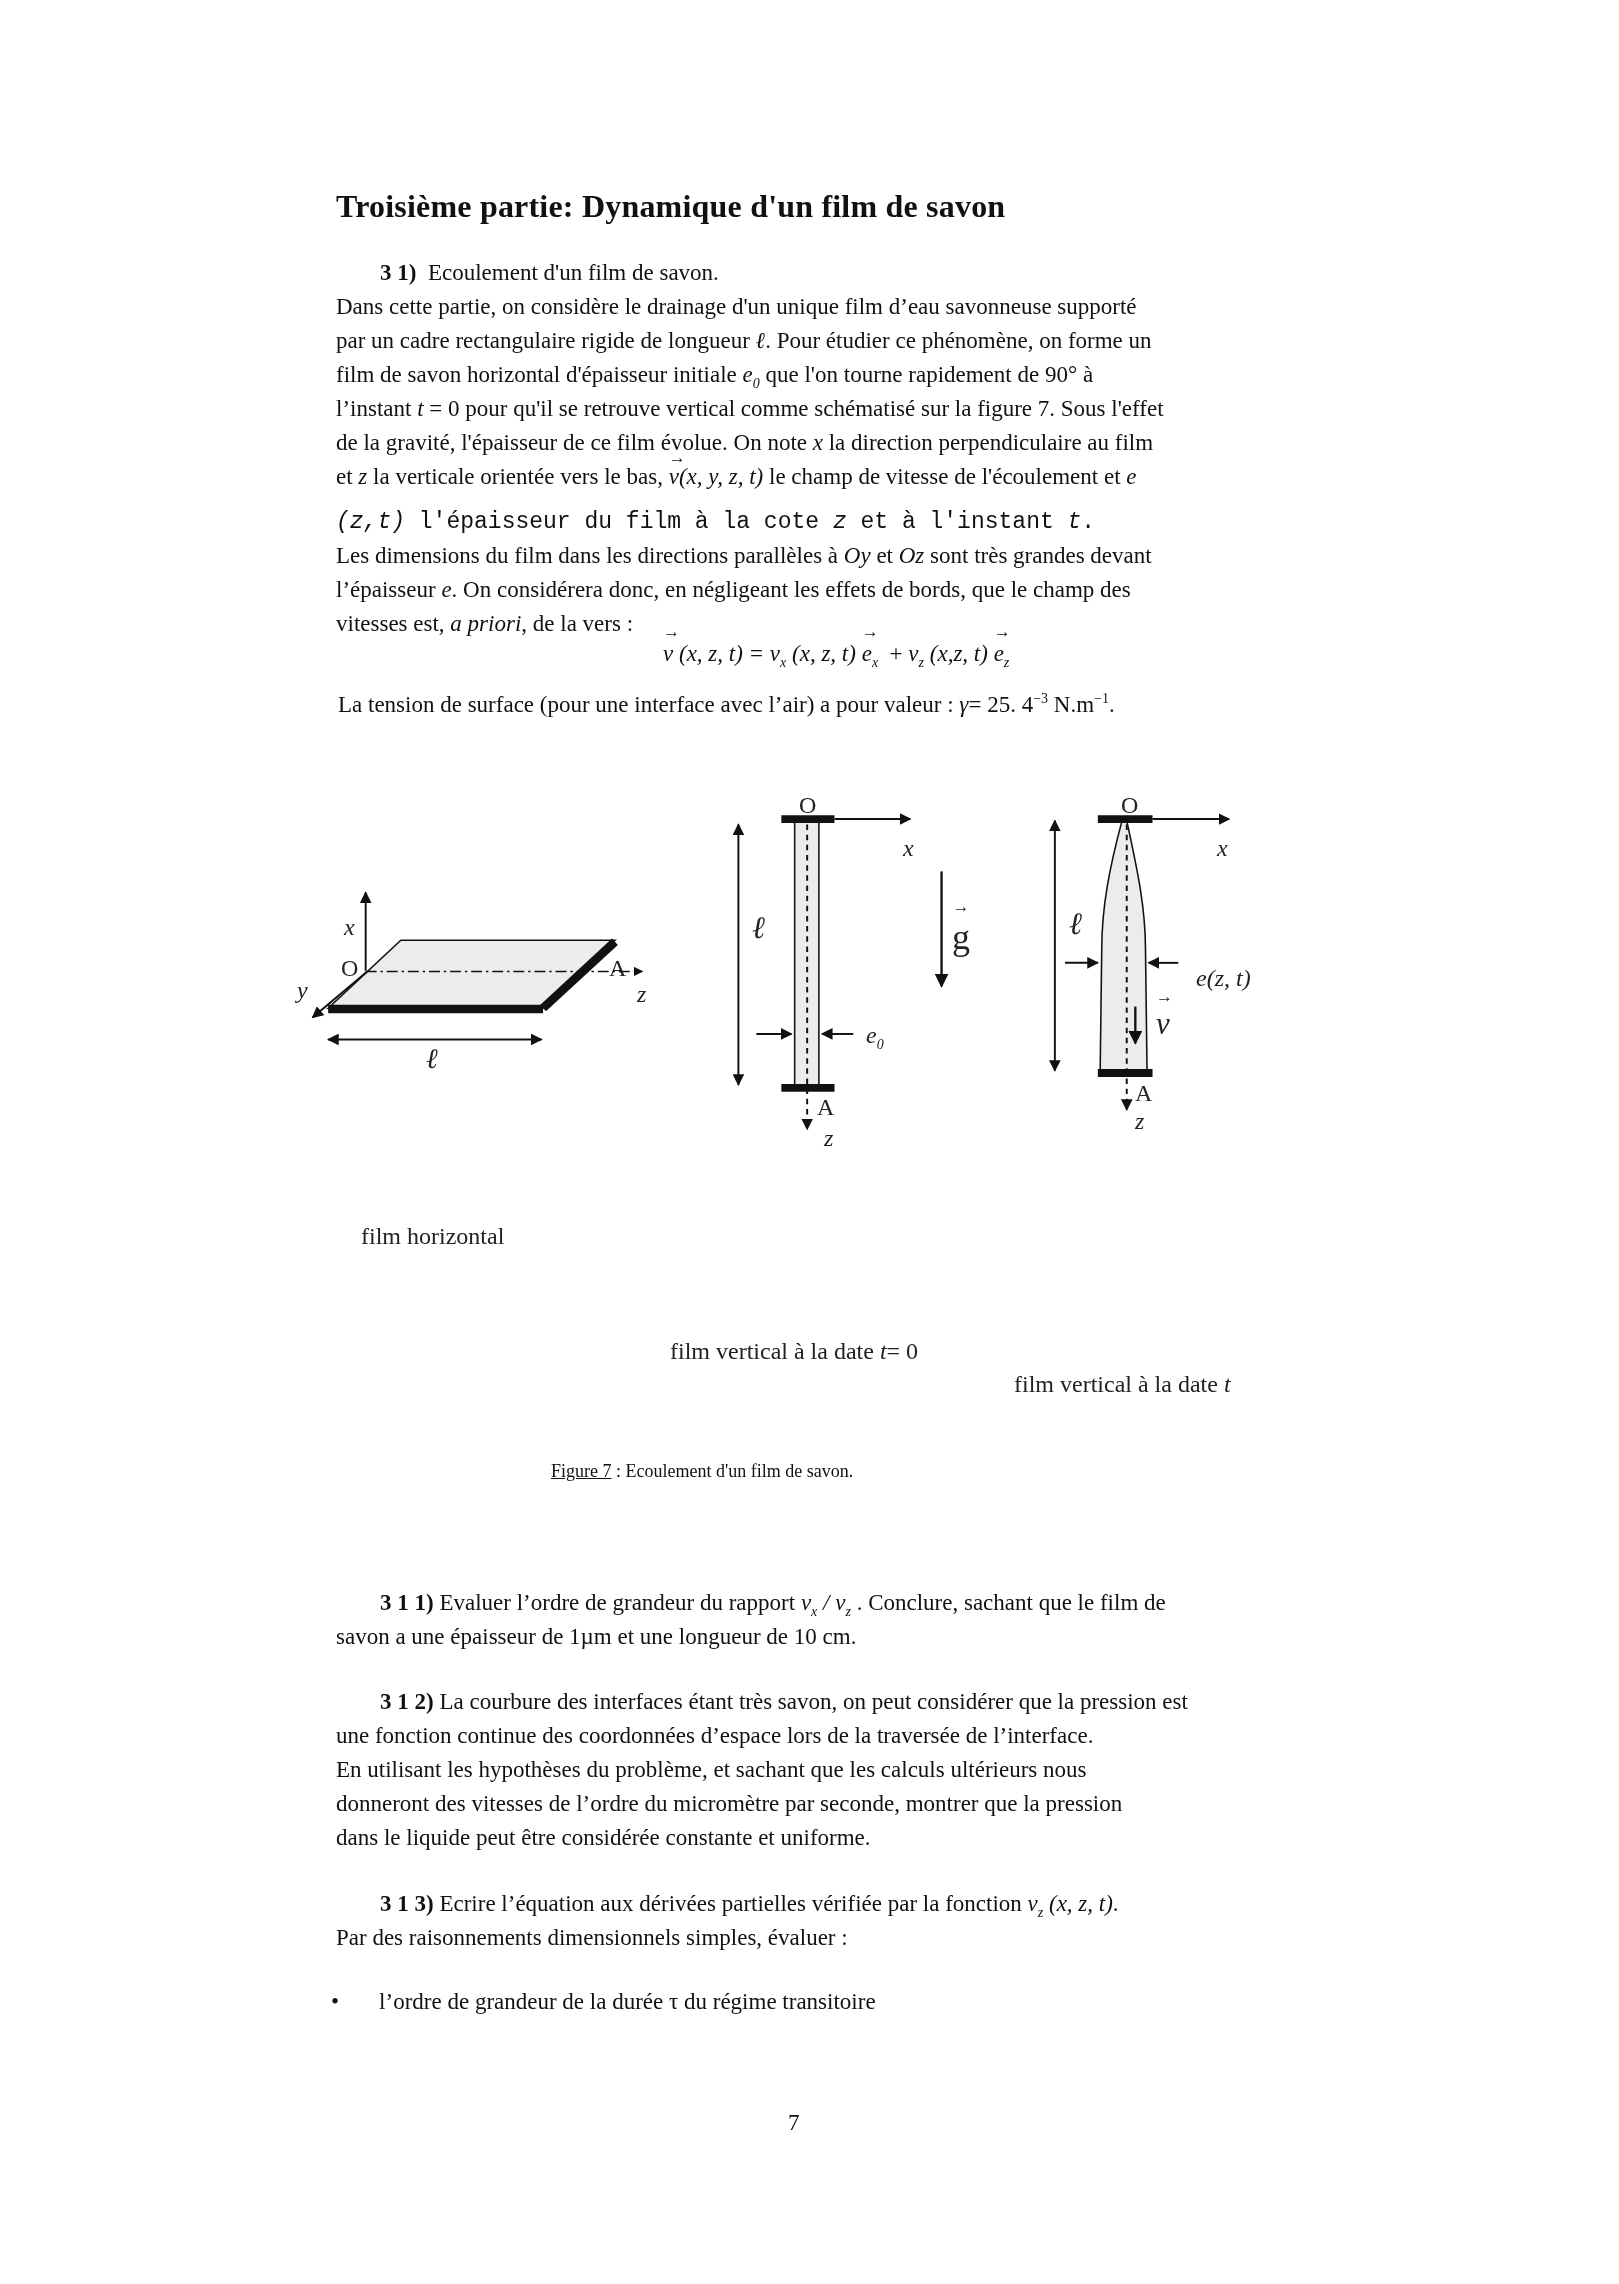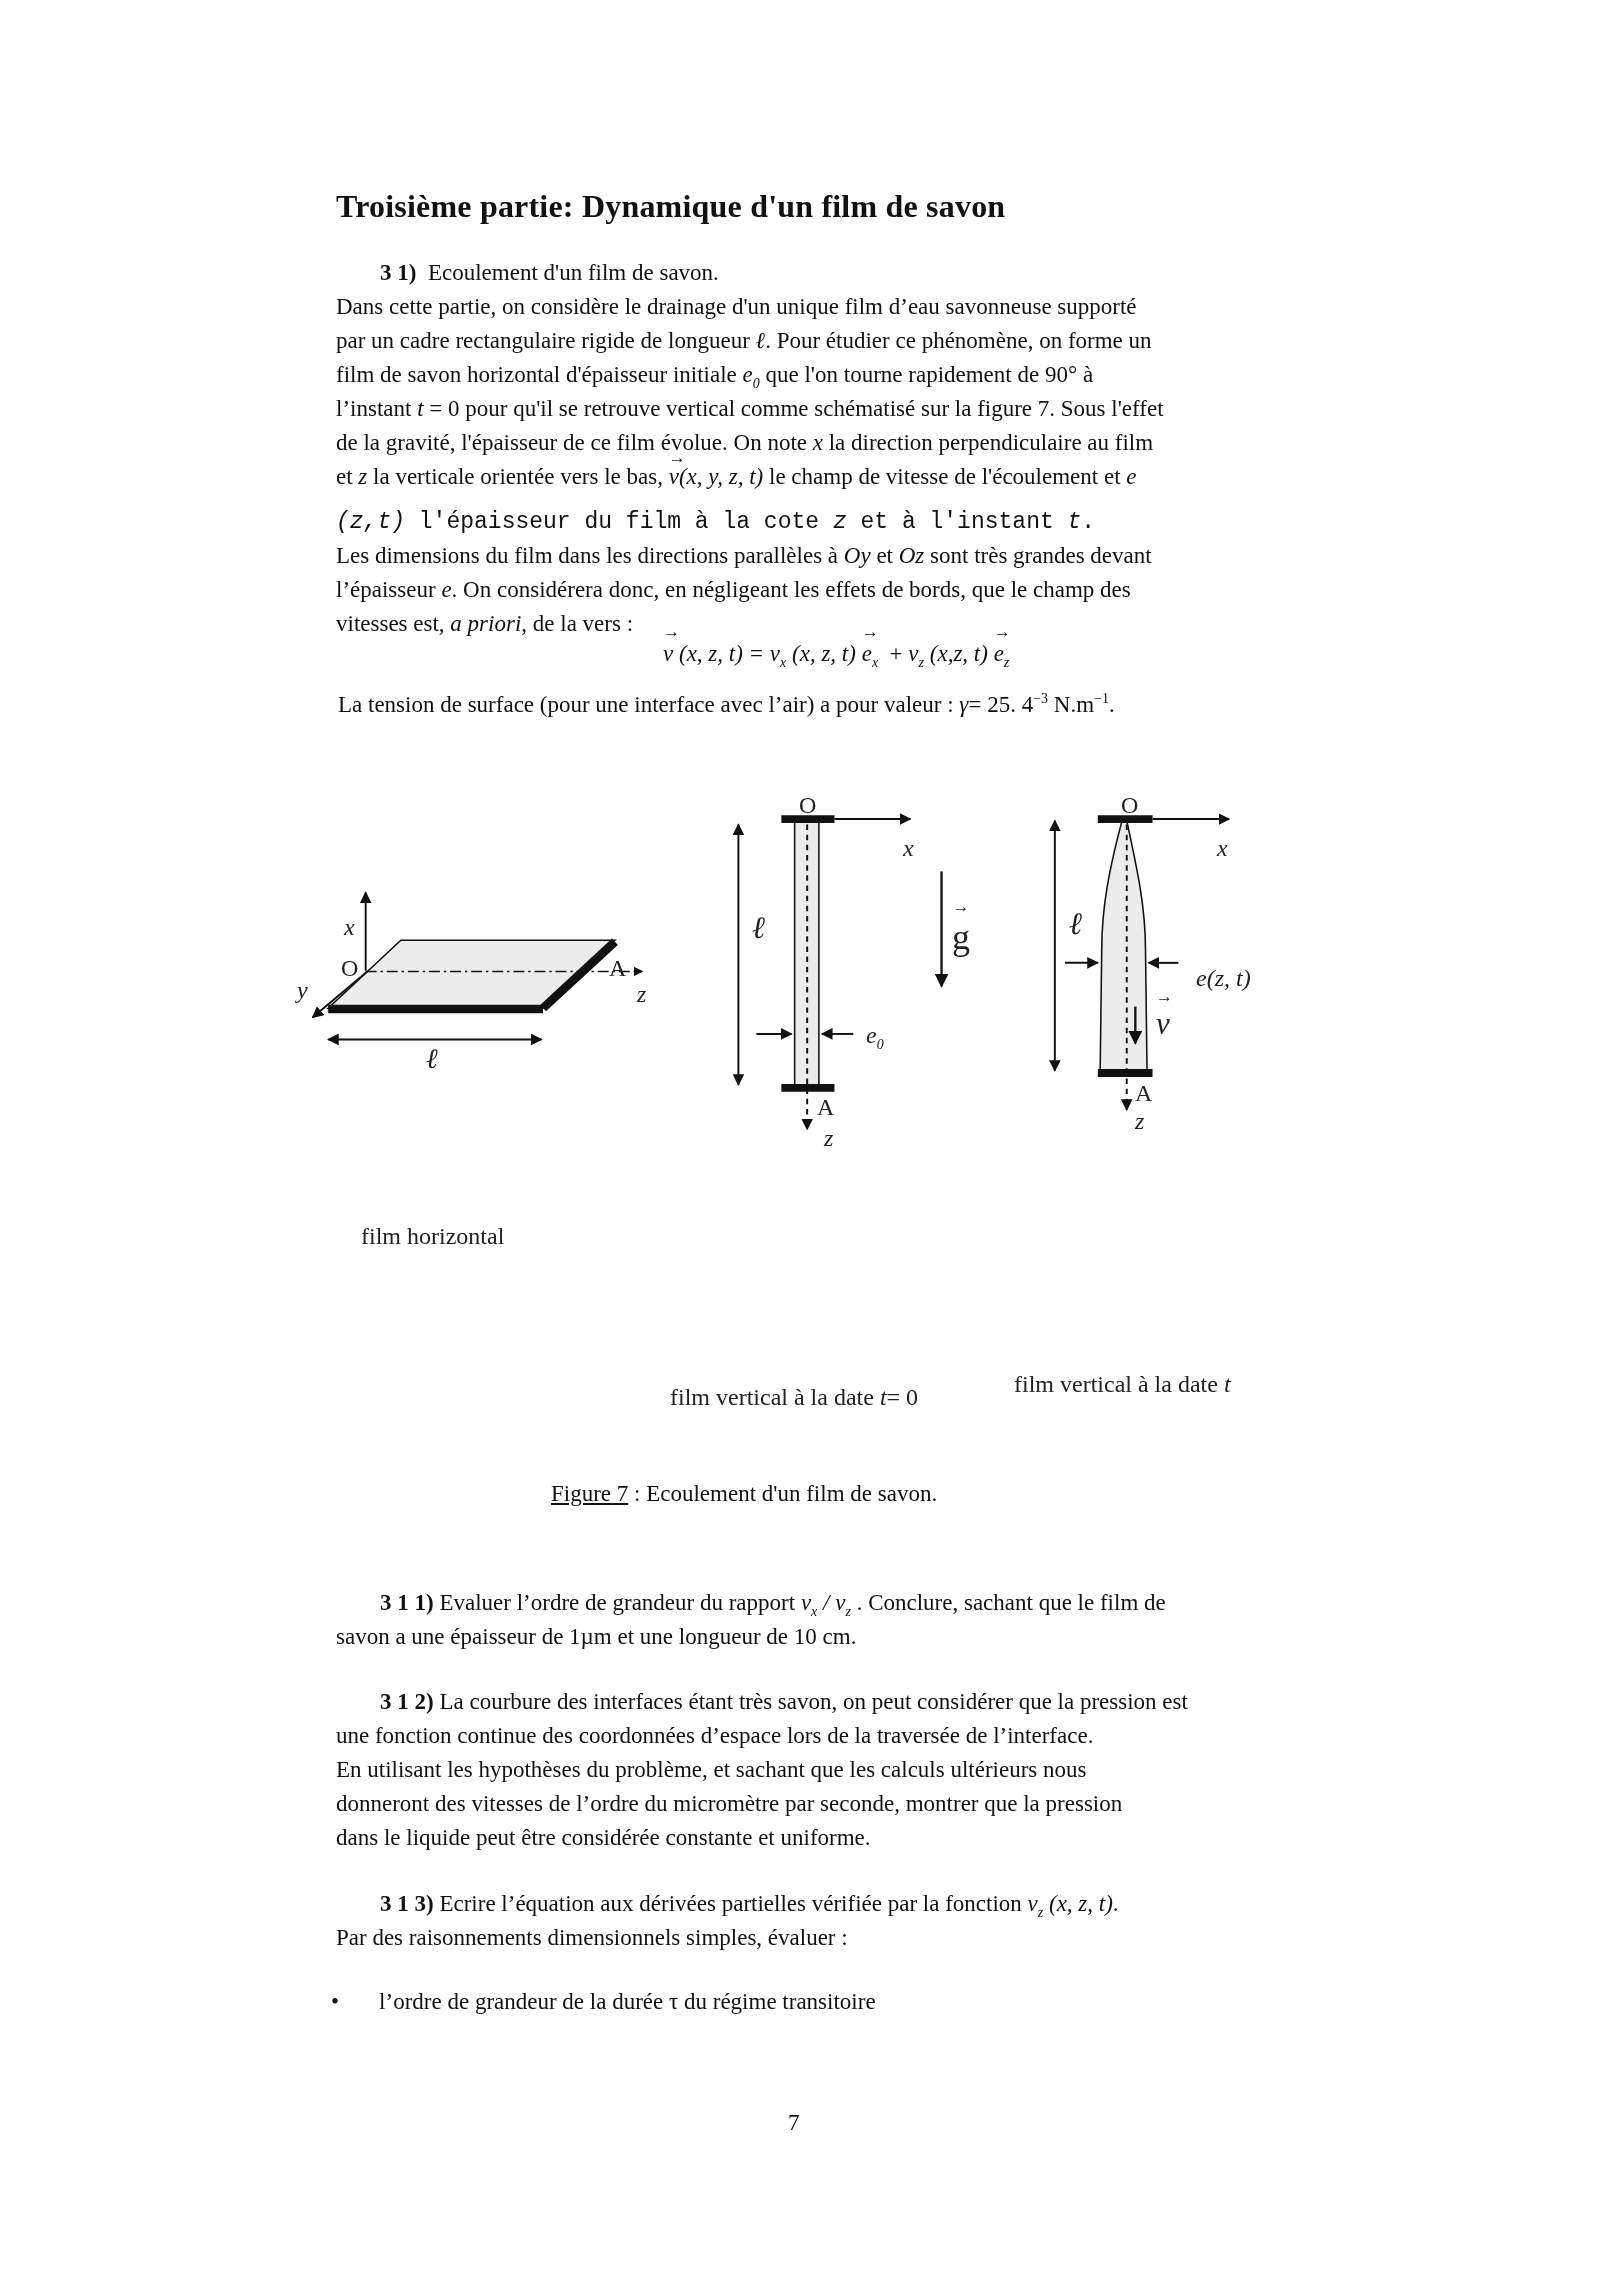--- a/index.html
+++ b/index.html
@@ -11,21 +11,21 @@
   .block p { margin: 0; }
   .num { font-weight: bold; margin-left: 44px; }
   .it { font-style: italic; }
   sub, sup { font-size: 14px; line-height: 0; }
   .eq { position: absolute; left: 663px; top: 641px; font-size: 23px; font-style: normal; white-space: nowrap; }
   .vec { position: relative; display: inline-block; }
   .vec::before { content: "\2192"; position: absolute; left: 0; right: 0; top: -19px; text-align: center; font-size: 17px; font-style: normal; }
   .tension { position: absolute; left: 338px; top: 692px; font-size: 23px; white-space: nowrap; }
   .fig { position: absolute; left: 0; top: 0; }
   .figlabel { position: absolute; font-size: 24px; white-space: nowrap; color: #222; }
-  .caption { position: absolute; left: 551px; top: 1461px; font-size: 23px; white-space: nowrap; margin-top: 20px; }
+  .caption { position: absolute; left: 551px; top: 1461px; font-size: 18px; white-space: nowrap; }
   .caption .u { text-decoration: underline; }
   .bullet-row { position: absolute; left: 328px; top: 1989px; font-size: 23px; white-space: nowrap; }
   .bullet-row .dot { display: inline-block; width: 48px; padding-left: 3.1px; }
   .pagenum { position: absolute; left: 788px; top: 2110px; font-size: 23px; }
 </style>
 </head>
 <body>
 
 <div class="abs title">Troisième partie: Dynamique d'un film de savon</div>
 
@@ -101,21 +101,21 @@
 <span class="figlabel it" style="left:426px;top:1043px;font-size:28px;">ℓ</span>
 <span class="figlabel" style="left:361px;top:1223px;">film horizontal</span>
 
 <span class="figlabel" style="left:799px;top:792px;">O</span>
 <span class="figlabel it" style="left:903px;top:835px;">x</span>
 <span class="figlabel it" style="left:752px;top:910px;font-size:31px;">ℓ</span>
 <span class="figlabel it" style="left:866px;top:1022px;"><span>e</span><sub>0</sub></span>
 <span class="figlabel" style="left:817px;top:1094px;">A</span>
 <span class="figlabel it" style="left:824px;top:1125px;">z</span>
 <span class="figlabel vec" style="left:952px;top:916px;font-size:36px;">g</span>
-<span class="figlabel" style="left:670px;top:1338px;margin-top:46px;"><span>film vertical à la date </span><span class="it">t</span><span>= 0</span></span>
+<span class="figlabel" style="left:670px;top:1338px;"><span>film vertical à la date </span><span class="it">t</span><span>= 0</span></span>
 
 <span class="figlabel" style="left:1121px;top:792px;">O</span>
 <span class="figlabel it" style="left:1217px;top:835px;">x</span>
 <span class="figlabel it" style="left:1069px;top:906px;font-size:31px;">ℓ</span>
 <span class="figlabel it" style="left:1196px;top:965px;text-align:right;">e(z, t)</span>
 <span class="figlabel it vec" style="left:1156px;top:1006px;font-size:31px;">v</span>
 <span class="figlabel" style="left:1135px;top:1080px;">A</span>
 <span class="figlabel it" style="left:1135px;top:1108px;">z</span>
 <span class="figlabel" style="left:1014px;top:1371px;"><span>film vertical à la date </span><span class="it">t</span></span>
 

